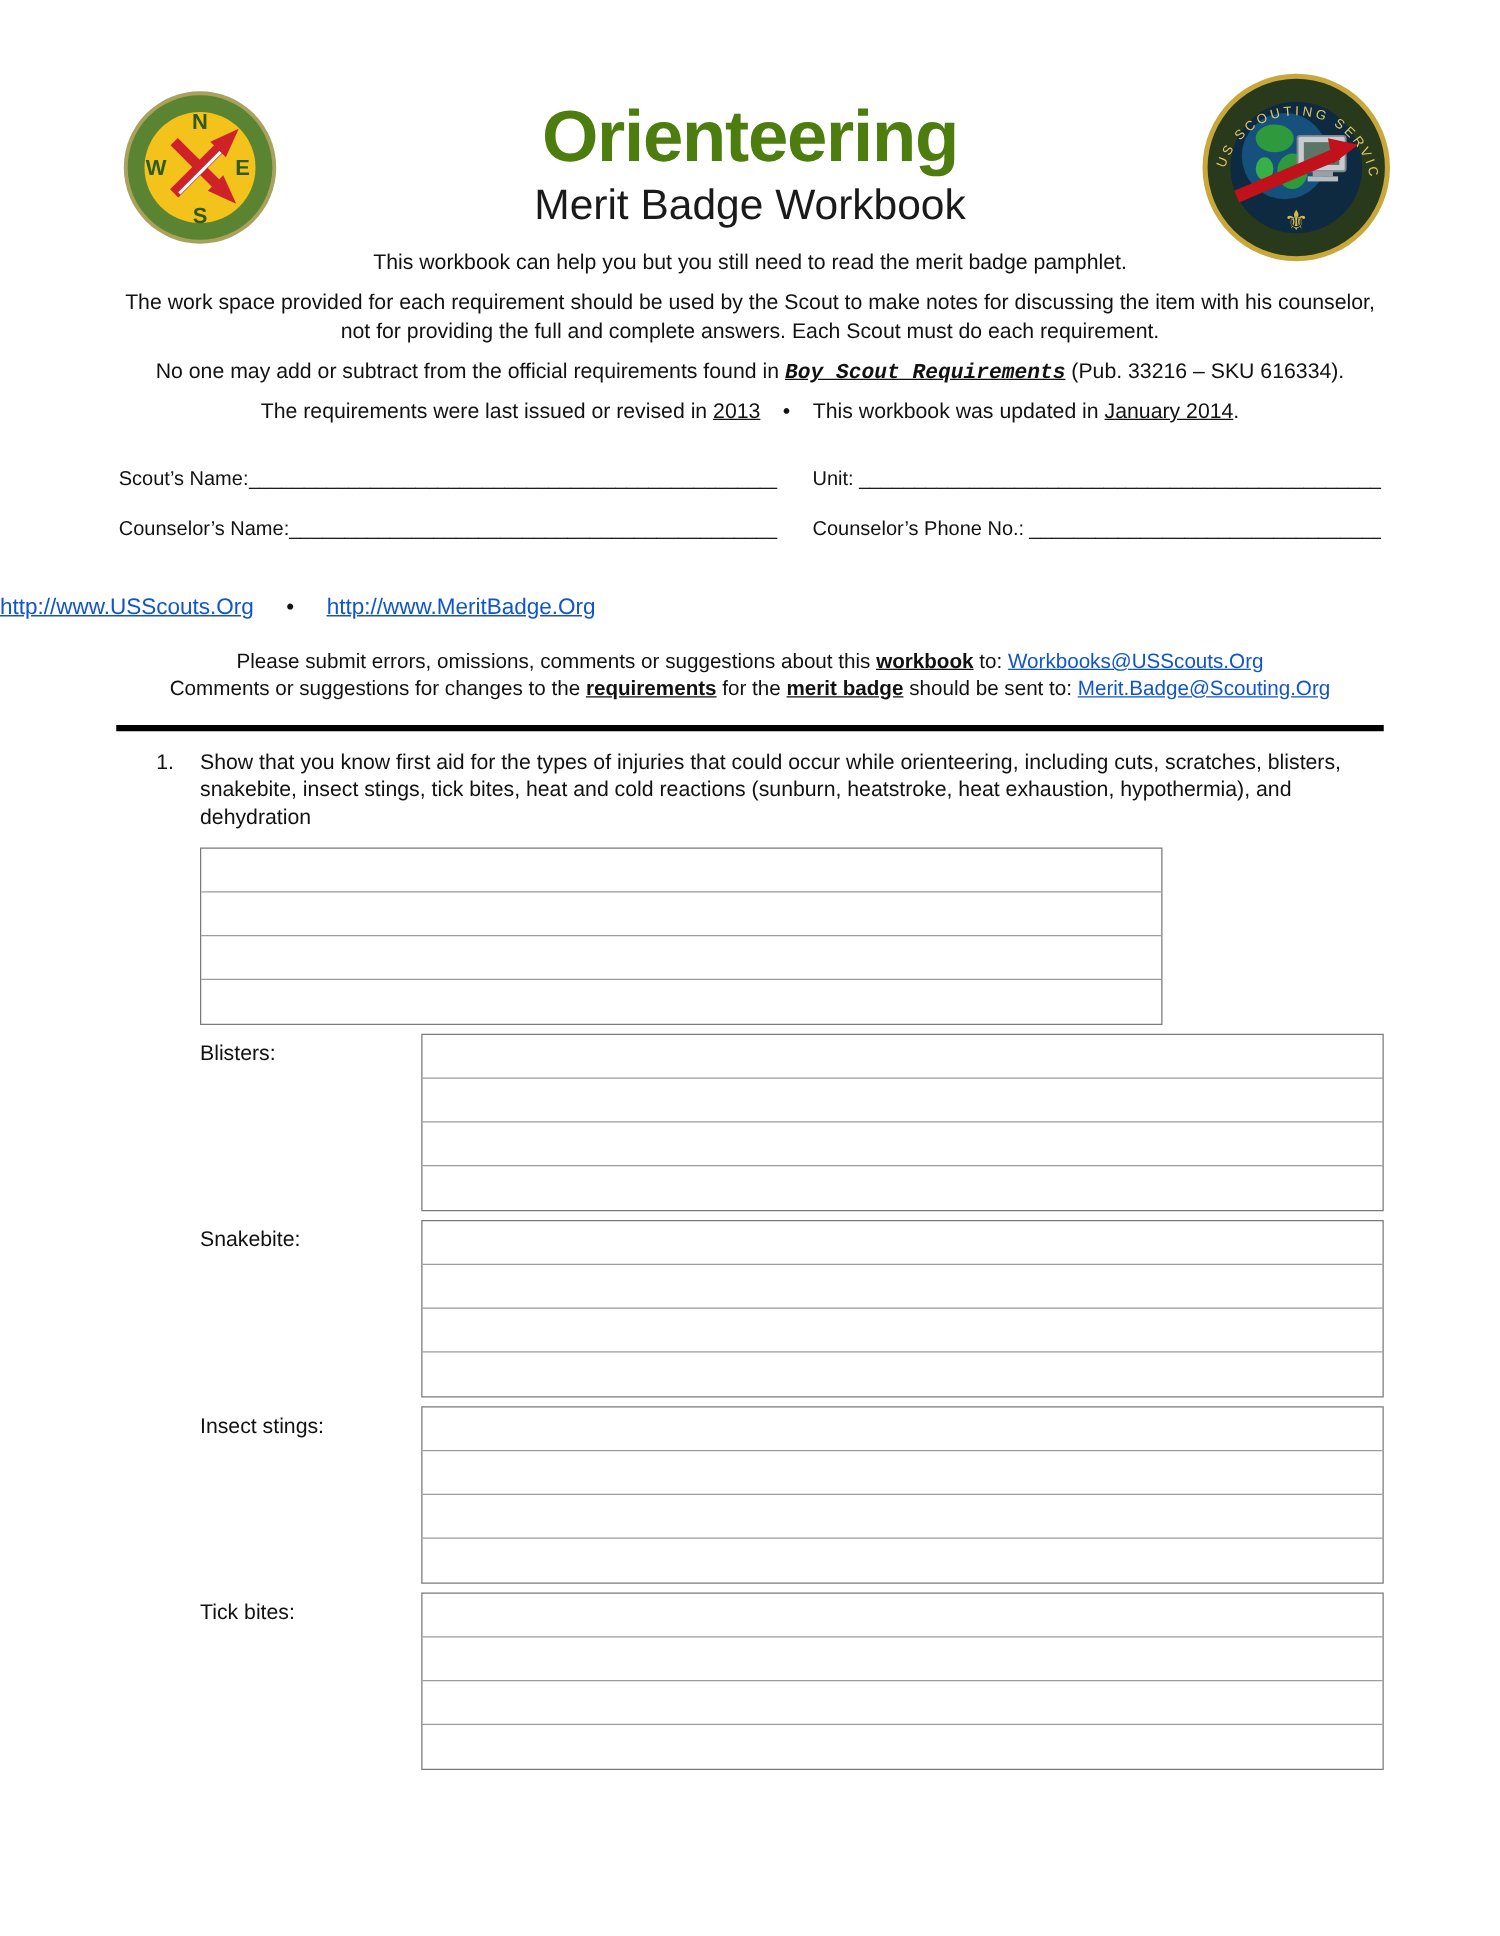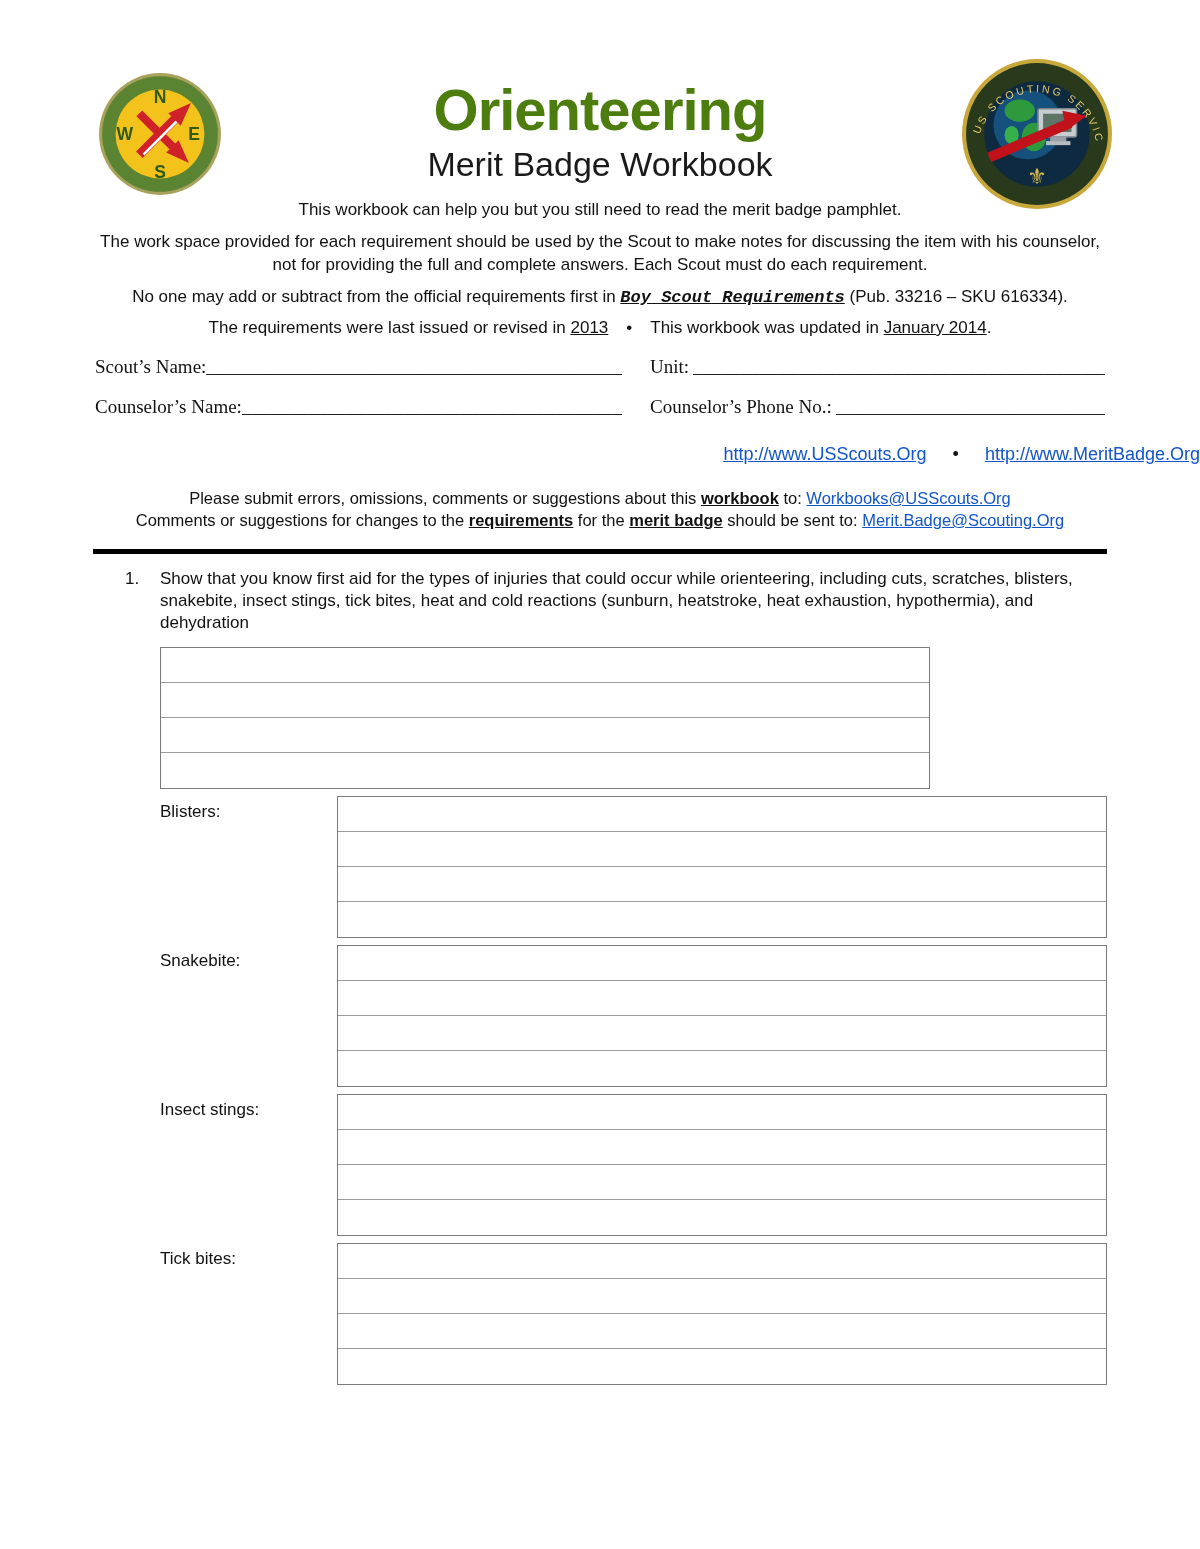--- a/index.html
+++ b/index.html
@@ -21,31 +21,31 @@
   .subtitle { font-size: 34px; font-weight: normal; color:#1a1a1a; margin-top: 4px; }
   .tagline { font-size: 17px; margin-top: 16px; }
   .workspace-note { font-size: 17px; line-height: 23px; margin: 10px auto 0 auto; max-width: 1015px; }
   .no-add { font-size: 17px; margin-top: 11px; }
   .no-add .emph { font-weight: bold; font-style: italic; text-decoration: underline; font-family: Liberation Mono, monospace; }
   .revision { font-size: 17px; margin-top: 11px; }
   .revision .sep { display:inline-block; margin: 0 18px; }
   u { text-decoration: underline; text-align: center; }
 
   
-  .form-rows { margin-top: 18px; padding: 0 95px; font-size: 19px; font-family: Liberation Serif, serif; }
+  .form-rows { margin-top: 36px; padding: 0 95px; font-size: 16px; }
   .form-row { display: flex; margin-bottom: 18px; height: 22px; }
   .form-cell { display: flex; overflow: hidden; }
   .cell-left  { flex: 0 0 527px; margin-right: 28px; }
   .cell-right { flex: 1 1 auto; }
   .form-label { white-space: nowrap; }
   .blank { flex: 1; overflow: hidden; white-space: nowrap; color:#111; letter-spacing: 0; }
   .cell-right .form-label { margin-right: 4px; }
 
   
-  .links-row { text-align:right; margin-top: 26px; font-size: 18px; text-decoration: underline; }
+  .links-row { text-align:left; margin-top: 38px; font-size: 18px; text-decoration: underline; }
   a.link, .email-link { color: #1155CC; text-decoration: underline; cursor: pointer; }
   .links-row .sep { display:inline-block; margin: 0 26px; color:#111; }
 
   
   .submit-lines { text-align: center; margin-top: 22px; font-size: 16.5px; line-height: 22px; }
   .submit-lines .b { font-weight: bold; text-decoration: underline; }
 
   
   .rule { margin: 18px 93px 0 93px; height: 5px; background: #000; }
 
@@ -118,21 +118,21 @@
         <textPath href="#ringTopArc" startOffset="4%">US SCOUTING SERVICE PROJECT</textPath>
       </text>
     </svg>
   </div>
 
   <div class="header">
     <div class="title">Orienteering</div>
     <div class="subtitle">Merit Badge Workbook</div>
     <div class="tagline">This workbook can help you but you still need to read the merit badge pamphlet.</div>
     <div class="workspace-note">The work space provided for each requirement should be used by the Scout to make notes for discussing the item with his counselor, not for providing the full and complete answers. Each Scout must do each requirement.</div>
-    <div class="no-add"><span>No one may add or subtract from the official requirements first in </span><span class="emph">Boy Scout Requirements</span><span> (Pub.  33216 – SKU 616334).</span></div>
+    <div class="no-add"><span>No one may add or subtract from the official requirements found in </span><span class="emph">Boy Scout Requirements</span><span> (Pub.  33216 – SKU 616334).</span></div>
     <div class="revision"><span>The requirements were last issued or revised in </span><u>2013</u><span class="sep">•</span><span>This workbook was updated in </span><u>January 2014</u><span>.</span></div>
   </div>
 
   <div class="form-rows">
     <div class="form-row">
       <div class="form-cell cell-left">
         <span class="form-label">Scout’s Name:</span>
         <span class="blank">__________________________________________________________________________________</span>
       </div>
       <div class="form-cell cell-right">

